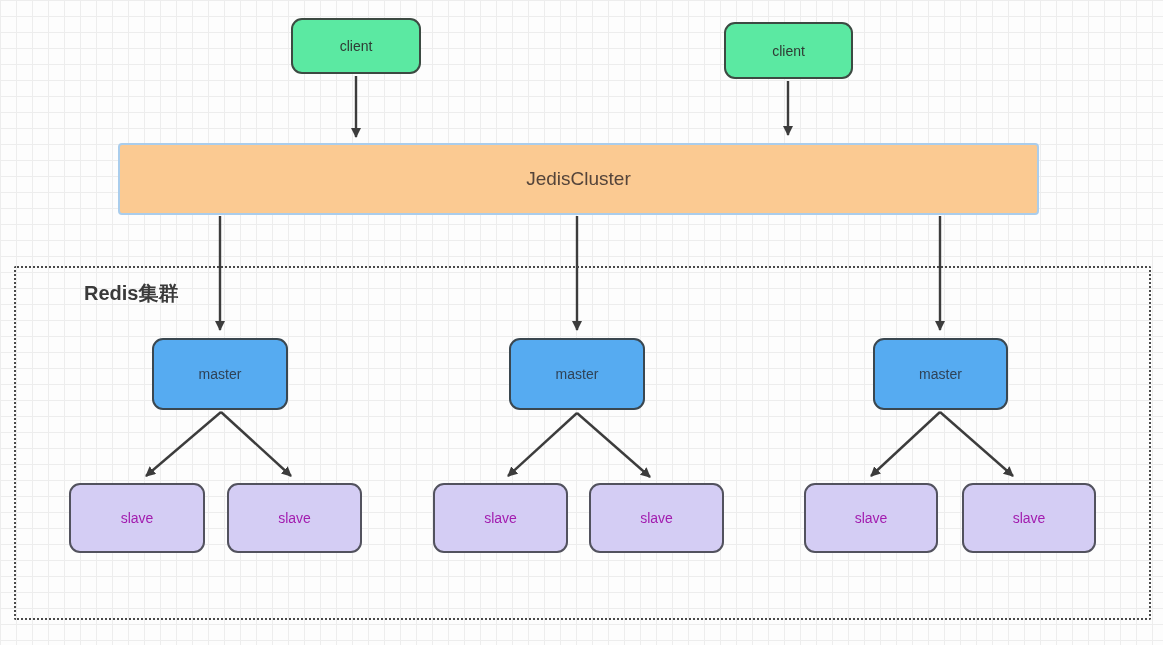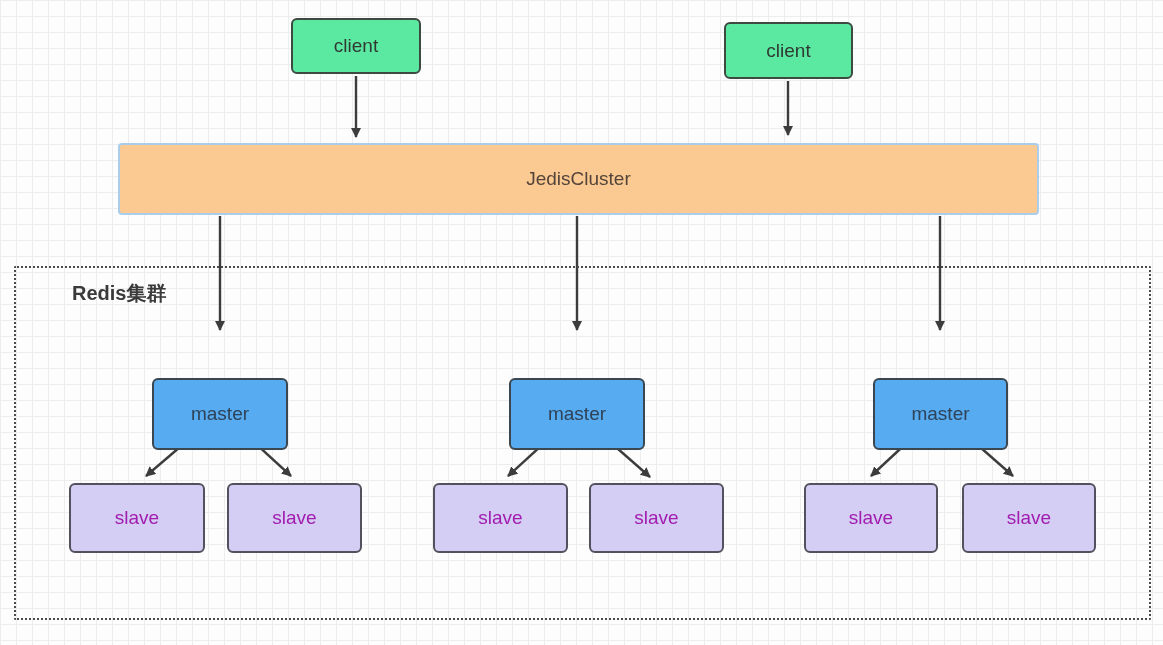--- a/index.html
+++ b/index.html
@@ -17,59 +17,58 @@
       linear-gradient(#ededed 1px, transparent 1px),
       linear-gradient(90deg, #ededed 1px, transparent 1px);
     background-size: 16px 16px;
   }
   .node {
     position: absolute;
     display: flex;
     align-items: center;
     justify-content: center;
     box-sizing: border-box;
-    font-size: 19px;
-    border-radius: 6px;
+    font-size: 14px;
+    border-radius: 11px;
   }
   .client {
     background: #5BE9A2;
     border: 2px solid #3C4A42;
     color: #2f3a33;
   }
   .middleware {
     background: #FBCA92;
     border: 2px solid #AACDEC;
     border-radius: 4px;
     color: #54443a;
     font-size: 19px;
   }
   .master {
     background: #56ABF1;
     border: 2px solid #3A4750;
     color: #2f4257;
-    margin-top: 40px;
   }
   .slave {
     background: #D4CDF4;
     border: 2px solid #52525E;
     color: #a21caf;
   }
   .cluster-box {
     position: absolute;
     left: 14px;
     top: 266px;
     width: 1137px;
     height: 354px;
     box-sizing: border-box;
     border: 2px dotted #4a4a4a;
     border-radius: 2px;
   }
   .cluster-label {
     position: absolute;
-    left: 8px;
+    left: 20px;
     top: 12px;
     font-size: 20px;
     font-weight: bold;
     color: #3a3a3a;
     padding-left: 48px;
   }
   #edges {
     position: absolute;
     left: 0;
     top: 0;

